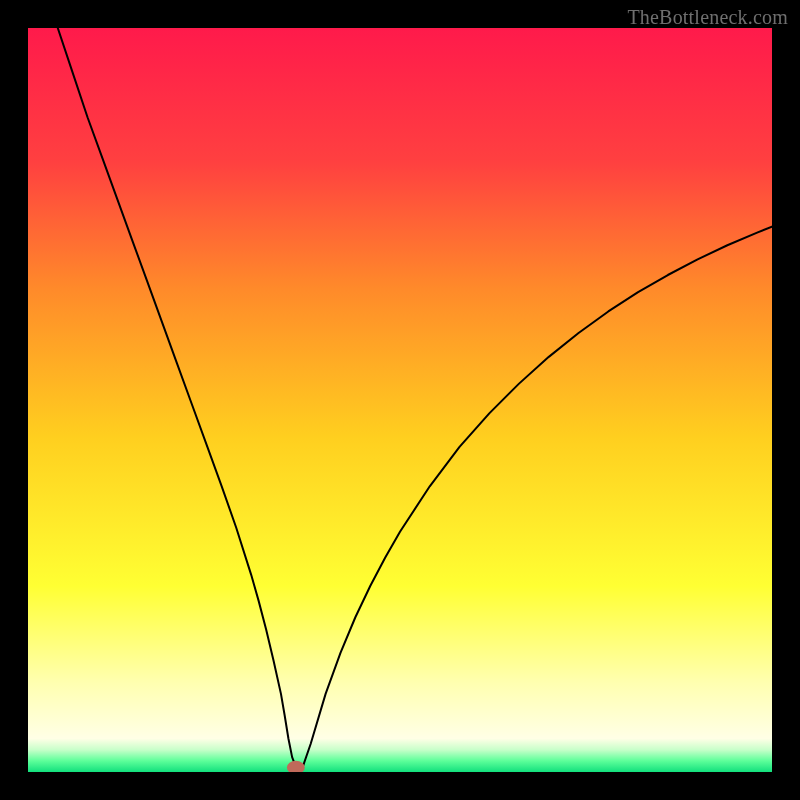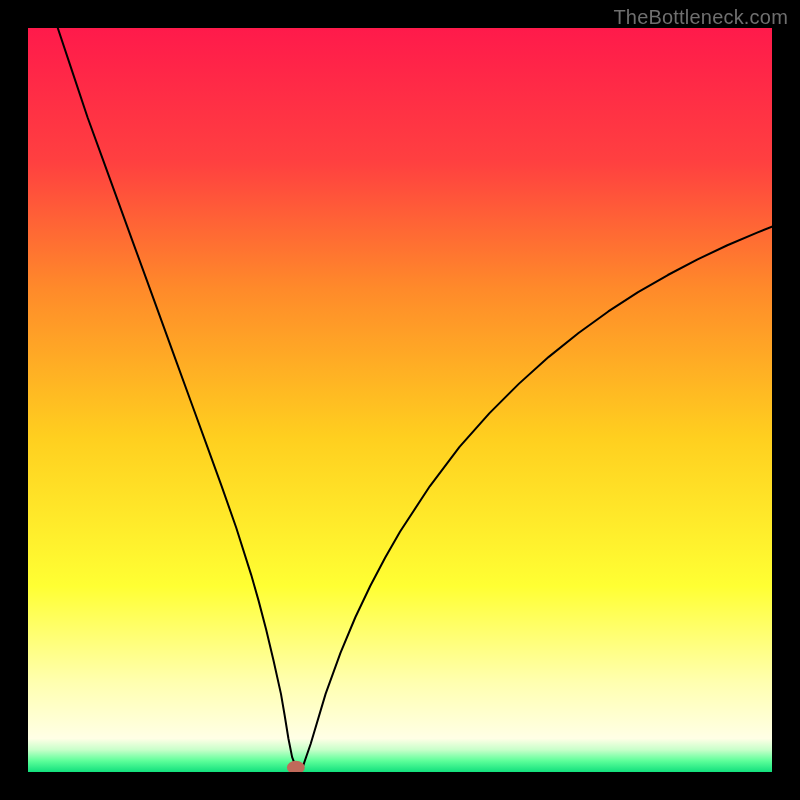--- a/index.html
+++ b/index.html
@@ -26,20 +26,21 @@
     overflow: hidden;
   }
   .watermark {
     position: absolute;
     top: 6px;
     right: 12px;
     color: #6f6f6f;
     font-size: 20px;
     font-weight: 500;
     letter-spacing: 0.2px;
+    font-family: Liberation Serif, serif;
   }
   svg { display: block; }
 </style>
 </head>
 <body>
 
 <div class="frame">
 
   <div class="watermark">TheBottleneck.com</div>
 

